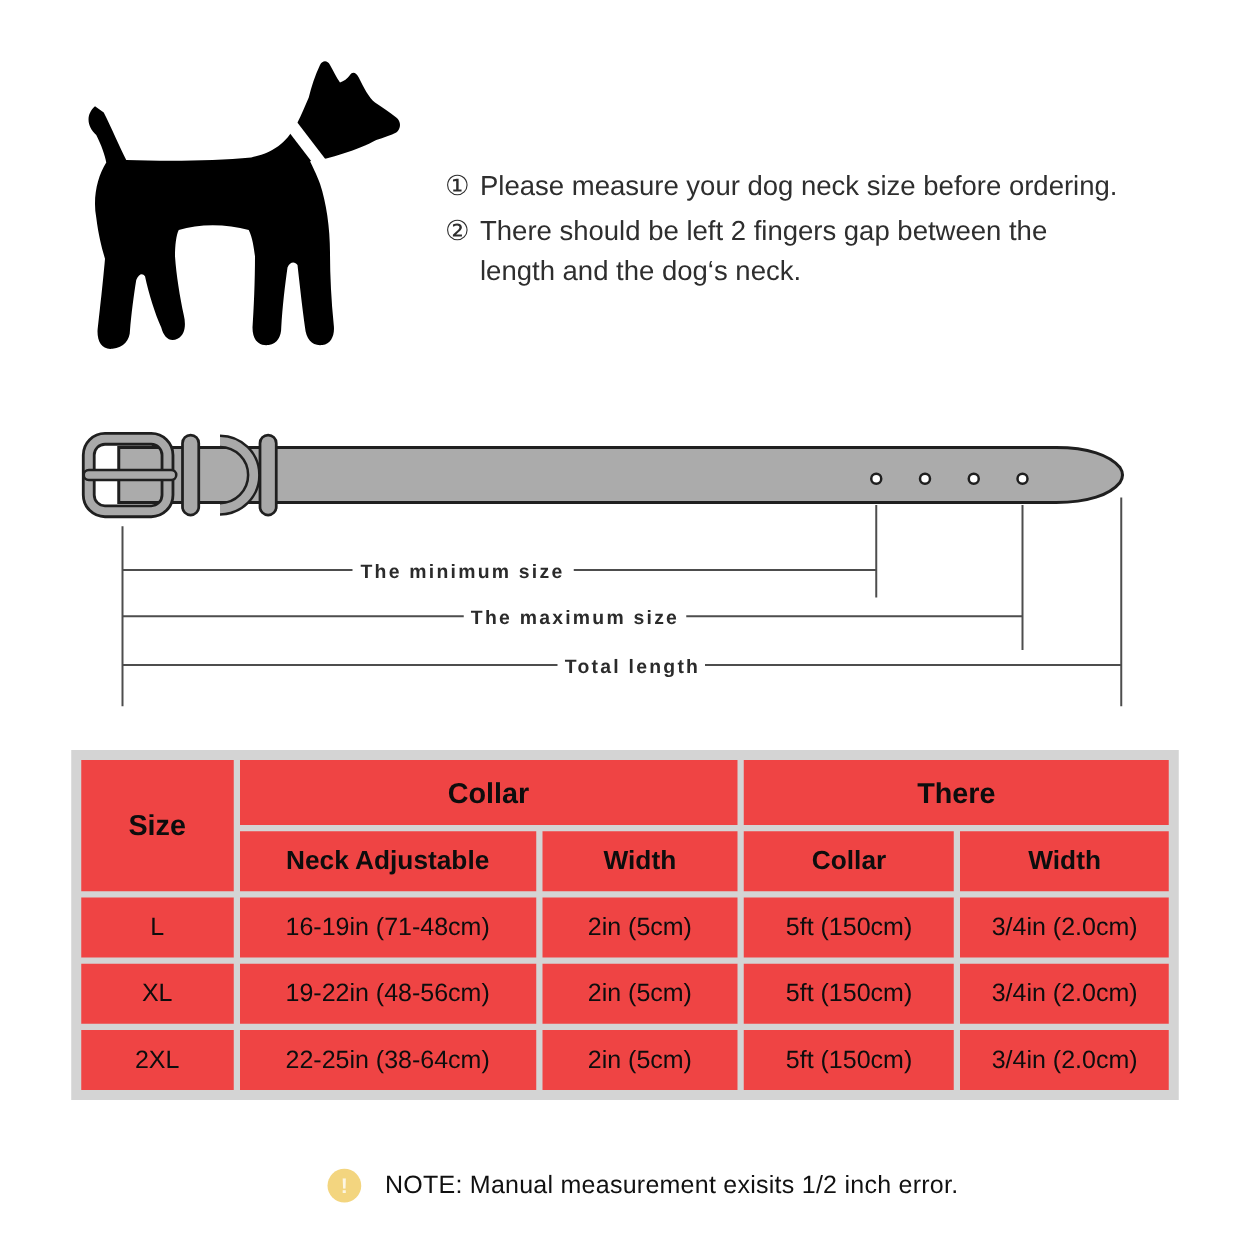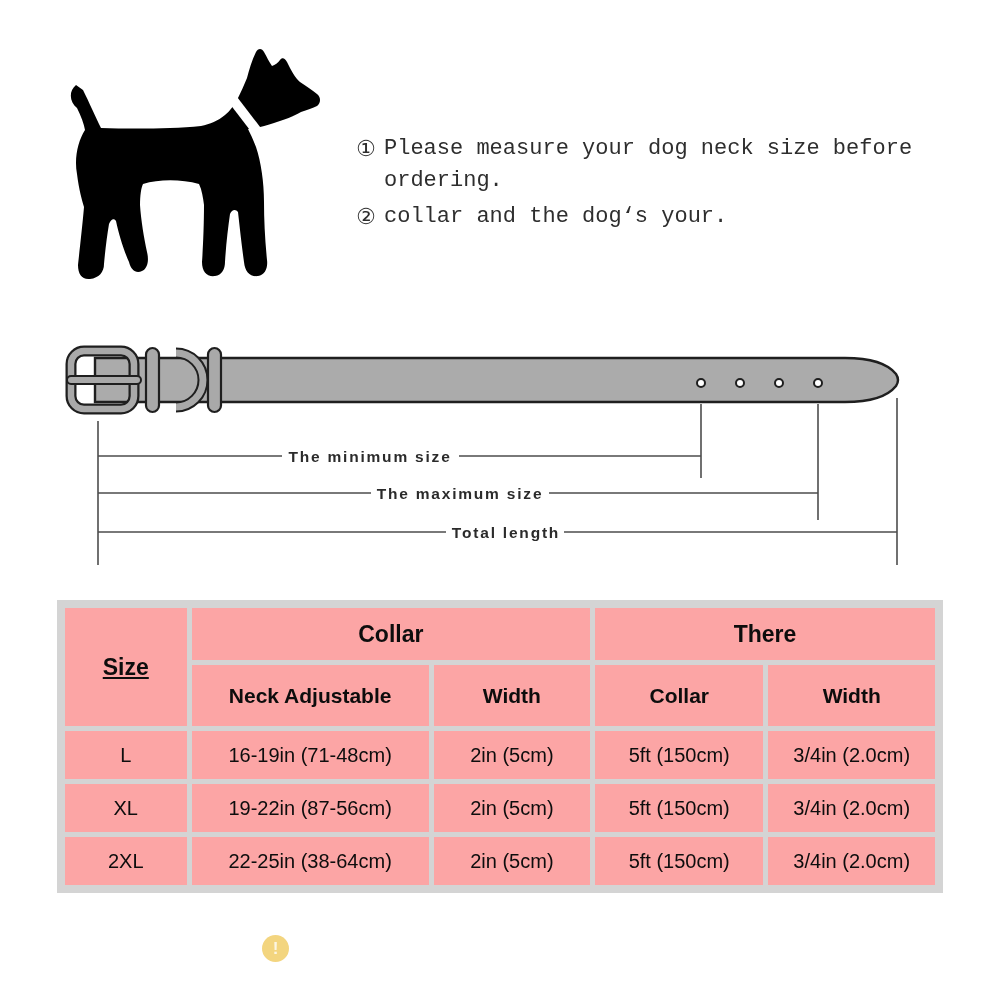--- a/index.html
+++ b/index.html
@@ -7,42 +7,42 @@
   .page {
     position:relative; width:1000px; height:1000px; background:#ffffff; overflow:hidden;
   }
   
   .dog-svg { position:absolute; left:0; top:0; width:1000px; height:1000px; }
   
   .instructions { position:absolute; left:356px; top:133px; width:580px; color:#2e2e2e; }
   .instr-item { display:flex; align-items:flex-start; font-size:22px; line-height:32px; }
   .instr-item + .instr-item { margin-top:4px; }
   .instr-num { flex:0 0 28px; font-size:22px; }
-  .instr-lines span { display:block;font-family:Liberation Mono, monospace; }
+  .instr-lines span { display:block; }
   
   .diagram-svg { position:absolute; left:0; top:0; width:1000px; height:1000px; }
   .measure-label {
     font-family:"Liberation Sans","DejaVu Sans",sans-serif;
     font-size:15.5px; font-weight:700; letter-spacing:1.8px; fill:#2b2b2b;
   }
   
   .chart-wrap {
     position:absolute; left:57px; top:600px; width:886px;
     background:#d4d4d4; padding:3px;
   }
   table.size-chart {
     width:100%; border-collapse:separate; border-spacing:5px; table-layout:fixed;
   }
   table.size-chart td {
-    background:#fca5a5; text-align:center; vertical-align:middle; color:#0d0d0d;
+    background:#ef4444; text-align:center; vertical-align:middle; color:#0d0d0d;
   }
   tr.h1 td { height:52px; font-size:23px; font-weight:700; }
-  tr.h2 td { height:61px; font-size:21px; font-weight:700; }
+  tr.h2 td { height:48px; font-size:21px; font-weight:700; }
   tr.dr td { height:48px; font-size:20px; font-weight:400; }
-  td.size-hd { font-size:22px; font-weight:700;text-decoration:underline; }
+  td.size-hd { font-size:22px; font-weight:700; }
   
   .note { position:absolute; left:262px; top:935px; display:flex; align-items:center; }
   .note-icon {
     width:27px; height:27px; border-radius:50%; background:#f3d57f;
     color:#fcf6e3; font-weight:700; font-size:17px; line-height:27px;
     text-align:center; display:inline-block;
   }
   .note-text { margin-left:19px; font-size:20px; color:#111111; letter-spacing:0.2px; }
 </style>
 </head>
@@ -104,21 +104,22 @@
   <div class="instructions">
     <div class="instr-item">
       <span class="instr-num">①</span>
       <div class="instr-lines">
         <span>Please measure your dog neck size before ordering.</span>
       </div>
     </div>
     <div class="instr-item">
       <span class="instr-num">②</span>
       <div class="instr-lines">
-        <span>collar and the dog‘s your.</span>
+        <span>There should be left 2 fingers gap between the</span>
+        <span>length and the dog‘s neck.</span>
       </div>
     </div>
   </div>
 
   <svg class="diagram-svg" viewBox="0 0 1000 1000">
 
     <path d="M 95 358 L 845 358 C 870 358 888 364 896 374 Q 900 380 896 386 C 888 396 870 402 845 402 L 95 402 Z" fill="#ababab" stroke="#1f1f1f" stroke-width="2.4"></path>
 
     <path d="M 176 353 A 27 27 0 1 1 176 407" fill="none" stroke="#1f1f1f" stroke-width="11"></path>
     <path d="M 176 353 A 27 27 0 1 1 176 407" fill="none" stroke="#a9a9a9" stroke-width="7"></path>
@@ -178,33 +179,34 @@
       </tr>
       <tr class="dr">
         <td>L</td>
         <td>16-19in (71-48cm)</td>
         <td>2in (5cm)</td>
         <td>5ft (150cm)</td>
         <td>3/4in (2.0cm)</td>
       </tr>
       <tr class="dr">
         <td>XL</td>
-        <td>19-22in (87-56cm)</td>
+        <td>19-22in (48-56cm)</td>
         <td>2in (5cm)</td>
         <td>5ft (150cm)</td>
         <td>3/4in (2.0cm)</td>
       </tr>
       <tr class="dr">
         <td>2XL</td>
         <td>22-25in (38-64cm)</td>
         <td>2in (5cm)</td>
         <td>5ft (150cm)</td>
         <td>3/4in (2.0cm)</td>
       </tr>
       </tbody>
     </table>
   </div>
 
   <div class="note">
     <span class="note-icon">!</span>
+    <span class="note-text">NOTE: Manual measurement exisits 1/2 inch error.</span>
   </div>
 
 </div>
 
 </body></html>

